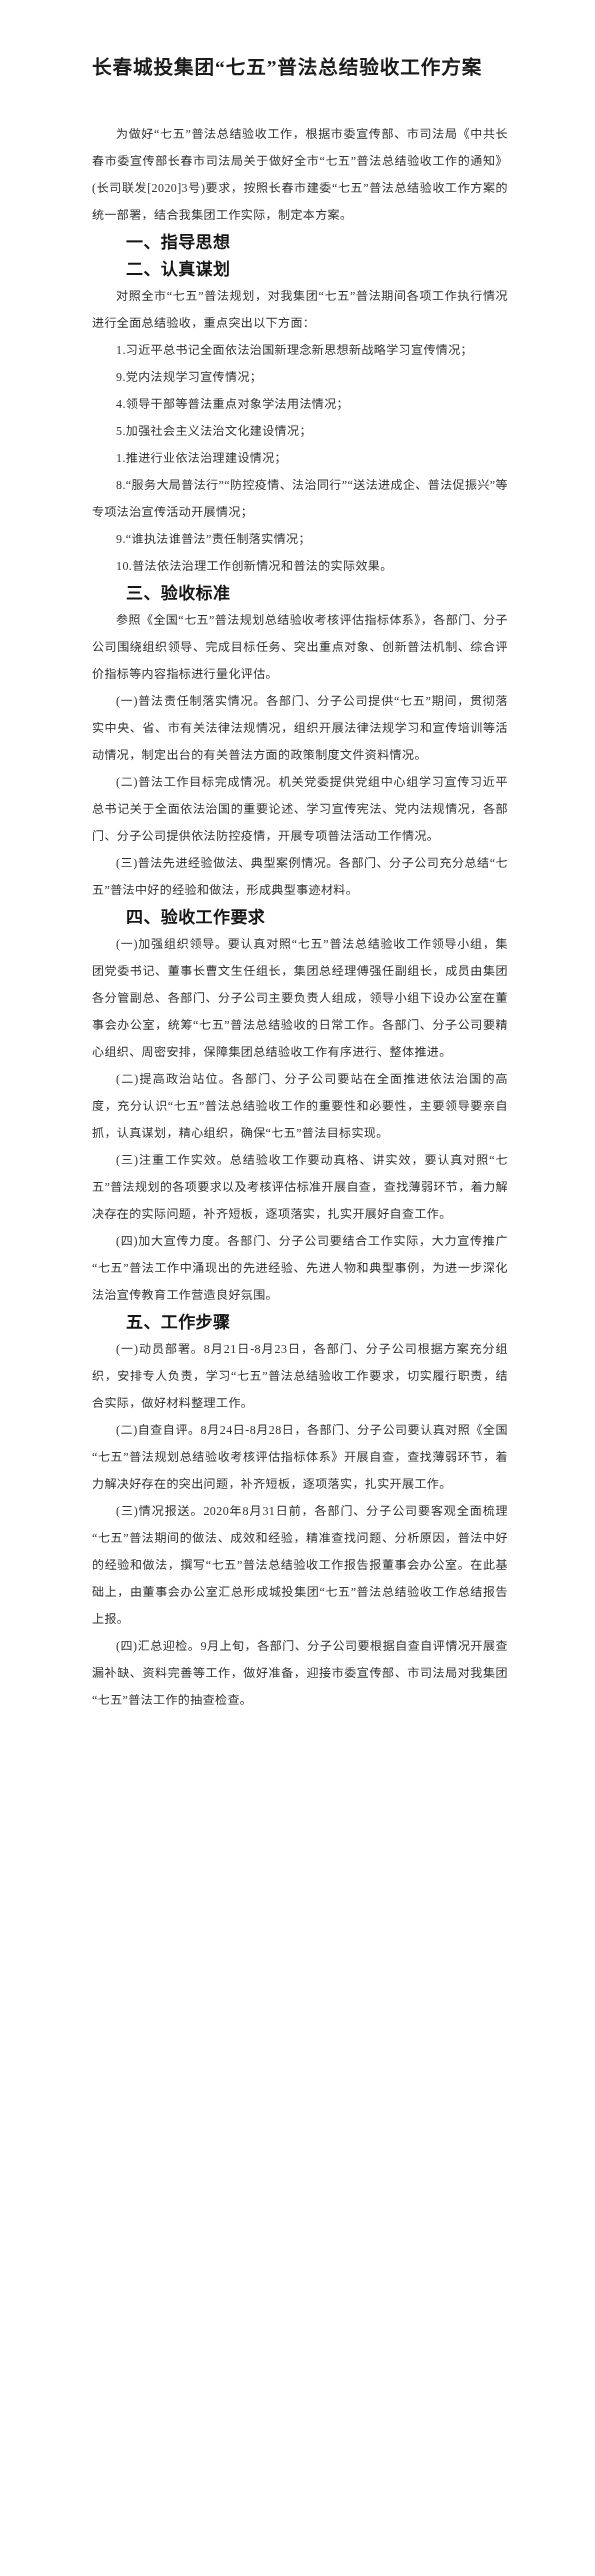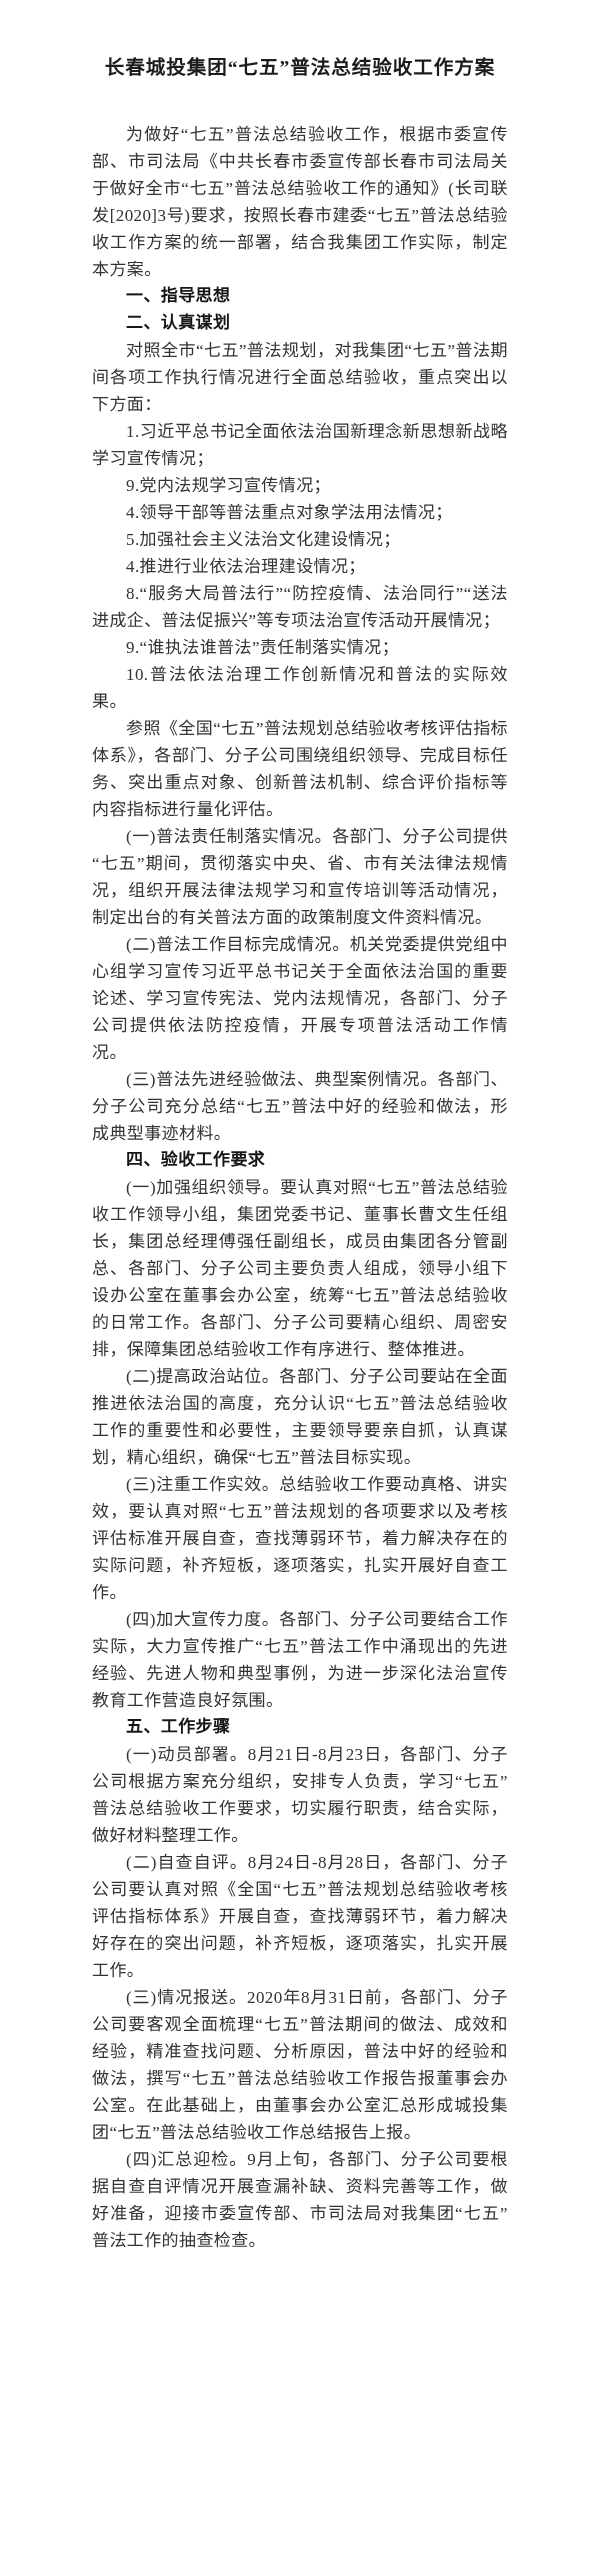--- a/index.html
+++ b/index.html
@@ -16,71 +16,71 @@
     overflow: hidden;
     font-family: "Liberation Serif", "DejaVu Serif", serif;
     color: #2e2e2e;
   }
   .doc-body {
     padding: 51px 88px 0 92px; 
   }
   .doc-title {
     margin: 0 0 25.5px 0;
     padding-top: 1.7px;
-    text-align: center;
     font-size: 19.6px;
     font-weight: bold;
     color: #1c1c1c;
     letter-spacing: 0.9px;
     line-height: 29px;
   }
   .para, .list-item, .attachment {
     margin: 0;
-    font-size: 17px;
+    font-size: 12px;
     line-height: 27px;
     text-align: justify;
     text-justify: inter-character;
     text-indent: 2em;
     letter-spacing: 0.4px;
     color: #333333;
   }
   .first-para {
     margin-top: 39px;
   }
   .heading {
     margin: 0;
     font-size: 17px;
     line-height: 27px;
     text-indent: 2em;
     font-weight: bold;
     color: #161616;
-    font-family: Liberation Mono, monospace;
+    font-family: Liberation Serif, serif;
     letter-spacing: 0.4px;
   }
 </style>
 </head>
 <body>
 
 <div class="page">
   <div class="doc-body">
 
     <h1 class="doc-title">长春城投集团“七五”普法总结验收工作方案</h1>
 
     <p class="para first-para">为做好“七五”普法总结验收工作，根据市委宣传部、市司法局《中共长春市委宣传部长春市司法局关于做好全市“七五”普法总结验收工作的通知》(长司联发[2020]3号)要求，按照长春市建委“七五”普法总结验收工作方案的统一部署，结合我集团工作实际，制定本方案。</p>
     <h2 class="heading">一、指导思想</h2>
     <h2 class="heading">二、认真谋划</h2>
     <p class="para">对照全市“七五”普法规划，对我集团“七五”普法期间各项工作执行情况进行全面总结验收，重点突出以下方面：</p>
     <p class="list-item">1.习近平总书记全面依法治国新理念新思想新战略学习宣传情况；</p>
     <p class="list-item">9.党内法规学习宣传情况；</p>
     <p class="list-item">4.领导干部等普法重点对象学法用法情况；</p>
     <p class="list-item">5.加强社会主义法治文化建设情况；</p>
-    <p class="list-item">4.推进行业依法治理建设情况；</p>
+    <p class="list-item">1.推进行业依法治理建设情况；</p>
     <p class="list-item">8.“服务大局普法行”“防控疫情、法治同行”“送法进成企、普法促振兴”等专项法治宣传活动开展情况；</p>
     <p class="list-item">9.“谁执法谁普法”责任制落实情况；</p>
     <p class="list-item">10.普法依法治理工作创新情况和普法的实际效果。</p>
+    <h2 class="heading">三、验收标准</h2>
     <p class="para">参照《全国“七五”普法规划总结验收考核评估指标体系》，各部门、分子公司围绕组织领导、完成目标任务、突出重点对象、创新普法机制、综合评价指标等内容指标进行量化评估。</p>
     <p class="para">(一)普法责任制落实情况。各部门、分子公司提供“七五”期间，贯彻落实中央、省、市有关法律法规情况，组织开展法律法规学习和宣传培训等活动情况，制定出台的有关普法方面的政策制度文件资料情况。</p>
     <p class="para">(二)普法工作目标完成情况。机关党委提供党组中心组学习宣传习近平总书记关于全面依法治国的重要论述、学习宣传宪法、党内法规情况，各部门、分子公司提供依法防控疫情，开展专项普法活动工作情况。</p>
     <p class="para">(三)普法先进经验做法、典型案例情况。各部门、分子公司充分总结“七五”普法中好的经验和做法，形成典型事迹材料。</p>
     <h2 class="heading">四、验收工作要求</h2>
     <p class="para">(一)加强组织领导。要认真对照“七五”普法总结验收工作领导小组，集团党委书记、董事长曹文生任组长，集团总经理傅强任副组长，成员由集团各分管副总、各部门、分子公司主要负责人组成，领导小组下设办公室在董事会办公室，统筹“七五”普法总结验收的日常工作。各部门、分子公司要精心组织、周密安排，保障集团总结验收工作有序进行、整体推进。</p>
     <p class="para">(二)提高政治站位。各部门、分子公司要站在全面推进依法治国的高度，充分认识“七五”普法总结验收工作的重要性和必要性，主要领导要亲自抓，认真谋划，精心组织，确保“七五”普法目标实现。</p>
     <p class="para">(三)注重工作实效。总结验收工作要动真格、讲实效，要认真对照“七五”普法规划的各项要求以及考核评估标准开展自查，查找薄弱环节，着力解决存在的实际问题，补齐短板，逐项落实，扎实开展好自查工作。</p>
     <p class="para">(四)加大宣传力度。各部门、分子公司要结合工作实际，大力宣传推广“七五”普法工作中涌现出的先进经验、先进人物和典型事例，为进一步深化法治宣传教育工作营造良好氛围。</p>
     <h2 class="heading">五、工作步骤</h2>

